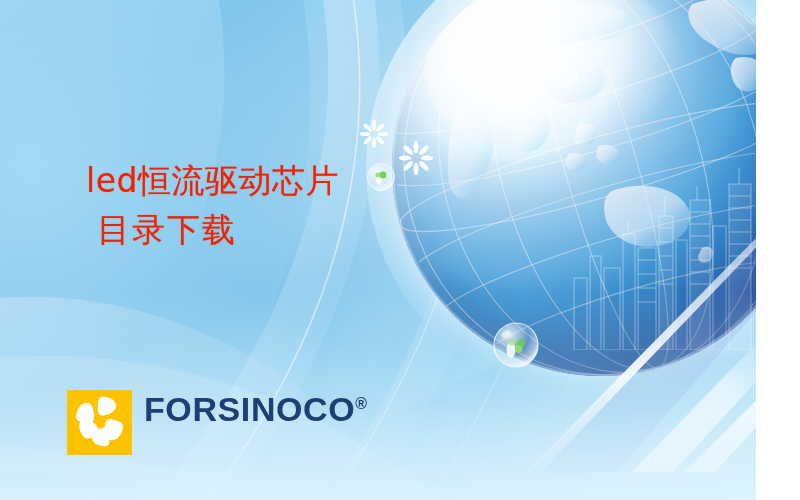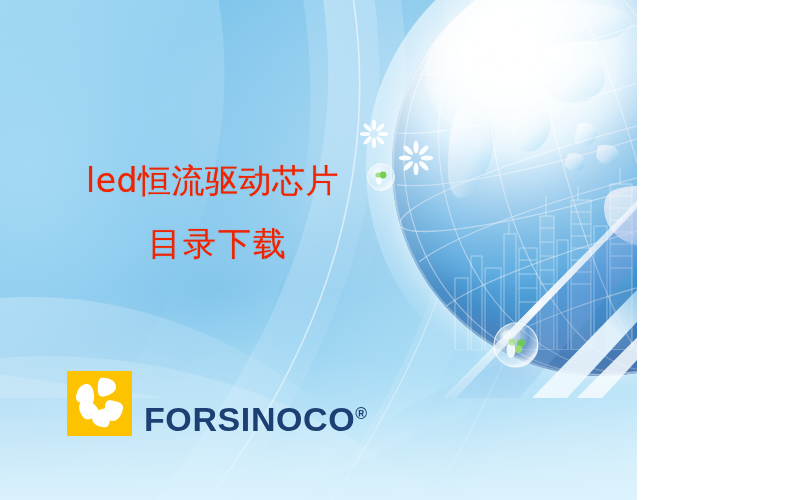--- a/index.html
+++ b/index.html
@@ -7,21 +7,21 @@
     margin: 0;
     padding: 0;
     background: #ffffff;
   }
   body {
     font-family: "Liberation Sans", "DejaVu Sans", sans-serif;
   }
 
   #banner {
     position: relative;
-    width: 637px;
+    width: 756px;
     height: 500px;
     overflow: hidden;
     background: #8ecdf0;
   }
 
   
   .bg-base {
     position: absolute;
     inset: 0;
     background:
@@ -114,33 +114,32 @@
     font-family: "DejaVu Sans", "Liberation Sans", sans-serif;
     font-size: 33px;
     line-height: 1.0;
     letter-spacing: 0.5px;
     white-space: nowrap;
     text-shadow: 0 0 1px rgba(240,35,0,0.5);
   }
   .headline .line1 { display: block; }
   .headline .line2 {
     display: block;
-    margin-top: 30px;
+    margin-top: 16px;
     margin-left: 11px;
     letter-spacing: 2px;
-    text-align: center;
   }
 
   
   .logo {
     position: absolute;
     left: 67px;
-    top: 371px;
+    top: 390px;
     display: flex;
-    align-items: flex-end;
+    align-items: flex-start;
   }
   .logo-mark {
     width: 65px;
     height: 65px;
     background: #fdc300;
     flex: 0 0 auto;
     position: relative;
   }
   .logo-mark svg { position: absolute; inset: 0; }
   .logo-text {

